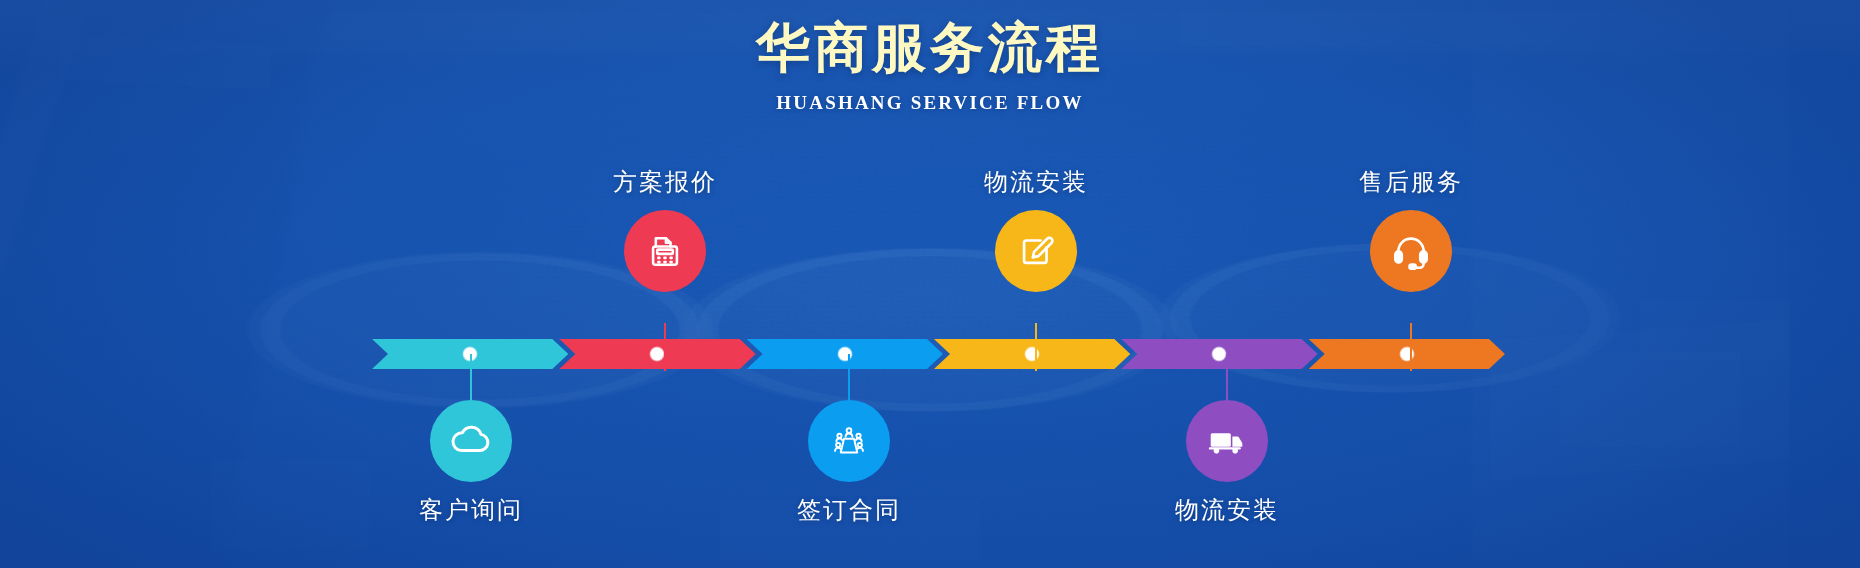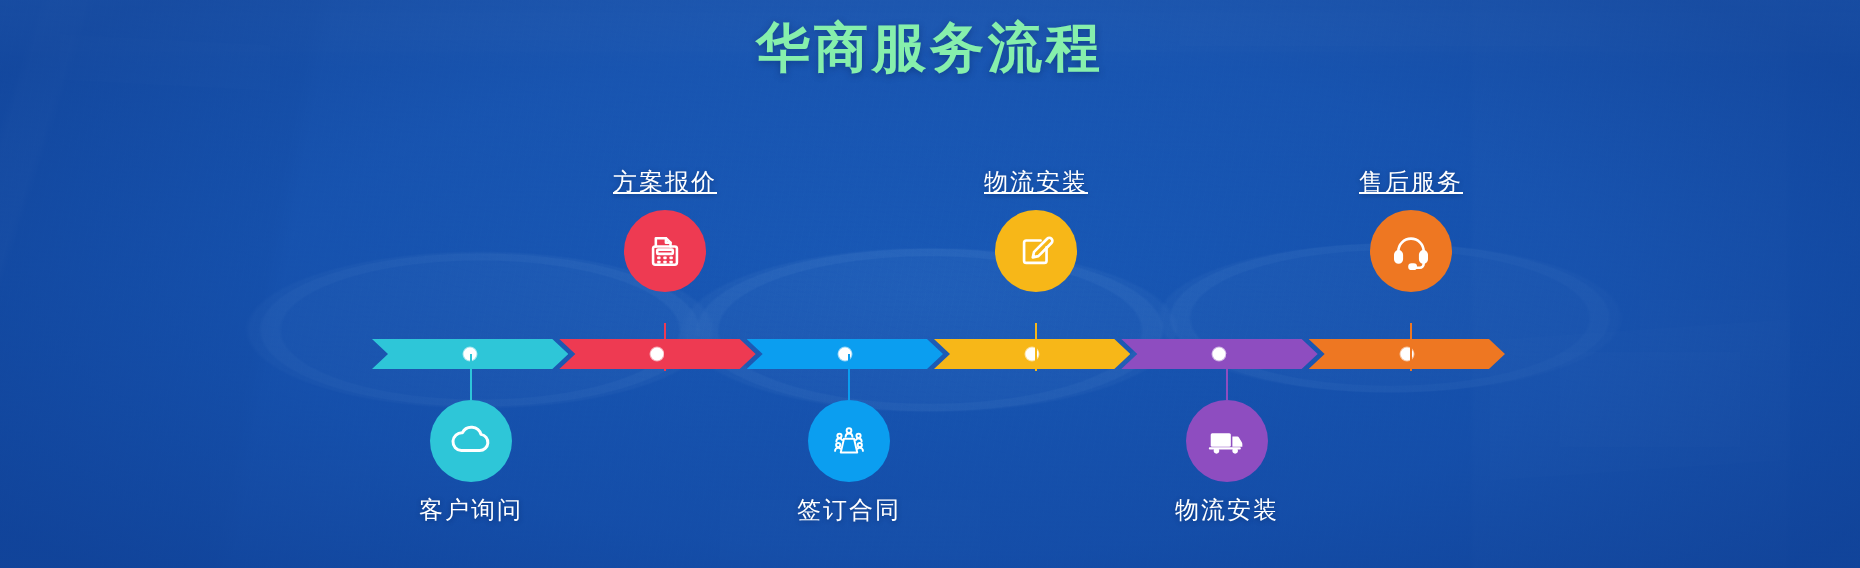--- a/index.html
+++ b/index.html
@@ -60,21 +60,21 @@
     position:absolute; inset:0;
     background:
       radial-gradient(ellipse 1100px 420px at 930px 300px, rgba(26,95,190,.30) 0%, rgba(20,78,170,.62) 60%, rgba(16,66,152,.78) 100%),
       linear-gradient(180deg, rgba(24,92,188,.55) 0%, rgba(20,82,175,.60) 45%, rgba(17,70,158,.68) 100%);
   }
 
   
   .header{ position:absolute; left:0; right:0; top:14px; text-align:center; z-index:6; }
   .title{
     font-family:"DejaVu Sans","Liberation Sans",sans-serif;
-    font-size:54px; font-weight:bold; color:#86efac;
+    font-size:54px; font-weight:bold; color:#fef9c3;
     letter-spacing:4px; line-height:1.25;
     text-shadow:0 2px 7px rgba(0,30,80,.38);
   }
   .subtitle{
     font-family:"Liberation Serif","DejaVu Serif",serif;
     font-size:19px; font-weight:bold; color:#ffffff;
     letter-spacing:2.2px; margin-top:10px;
     text-shadow:0 1px 5px rgba(0,30,80,.4);
   }
 
@@ -113,21 +113,21 @@
     position:relative; z-index:3;
   }
   .circle svg{ display:block; }
 
   .node-label{
     color:#ffffff; font-size:24px; letter-spacing:2px;
     font-family:"DejaVu Sans","Liberation Sans",sans-serif;
     text-shadow:0 1px 5px rgba(0,30,80,.45);
     white-space:nowrap;
   }
-  .node.up .node-label{ margin-bottom:12px;text-decoration:underline; }
+  .node.up .node-label{ margin-bottom:12px; }
   .node.down .node-label{ margin-top:12px; }
 </style>
 </head>
 <body>
 
 <div id="stage">
 
   <div class="bg-photo"></div>
   <div class="bg-details">
     <i style="left:1490px;top:330px;width:300px;height:140px;background:rgba(165,203,242,.10);transform:skewY(-4deg);"></i>
@@ -137,20 +137,21 @@
     <i style="left:330px;top:10px;width:250px;height:30px;background:rgba(175,208,244,.08);"></i>
     <i style="left:1180px;top:10px;width:420px;height:36px;background:rgba(175,208,244,.08);"></i>
     <i style="left:720px;top:500px;width:260px;height:60px;background:rgba(175,208,244,.09);"></i>
     <i style="left:210px;top:460px;width:160px;height:90px;background:rgba(165,200,240,.07);"></i>
   </div>
   <div class="bg-texture"></div>
   <div class="bg-overlay"></div>
 
   <div class="header">
     <div class="title">华商服务流程</div>
+    <div class="subtitle">HUASHANG SERVICE FLOW</div>
   </div>
 
   <div class="flow">
 
     <div class="arrow-strip">
       <div class="arrow" style="background:#2ec6d8;">
         <span class="dot"></span>
       </div>
       <div class="arrow" style="background:#ee3a52;">
         <span class="dot"></span>

